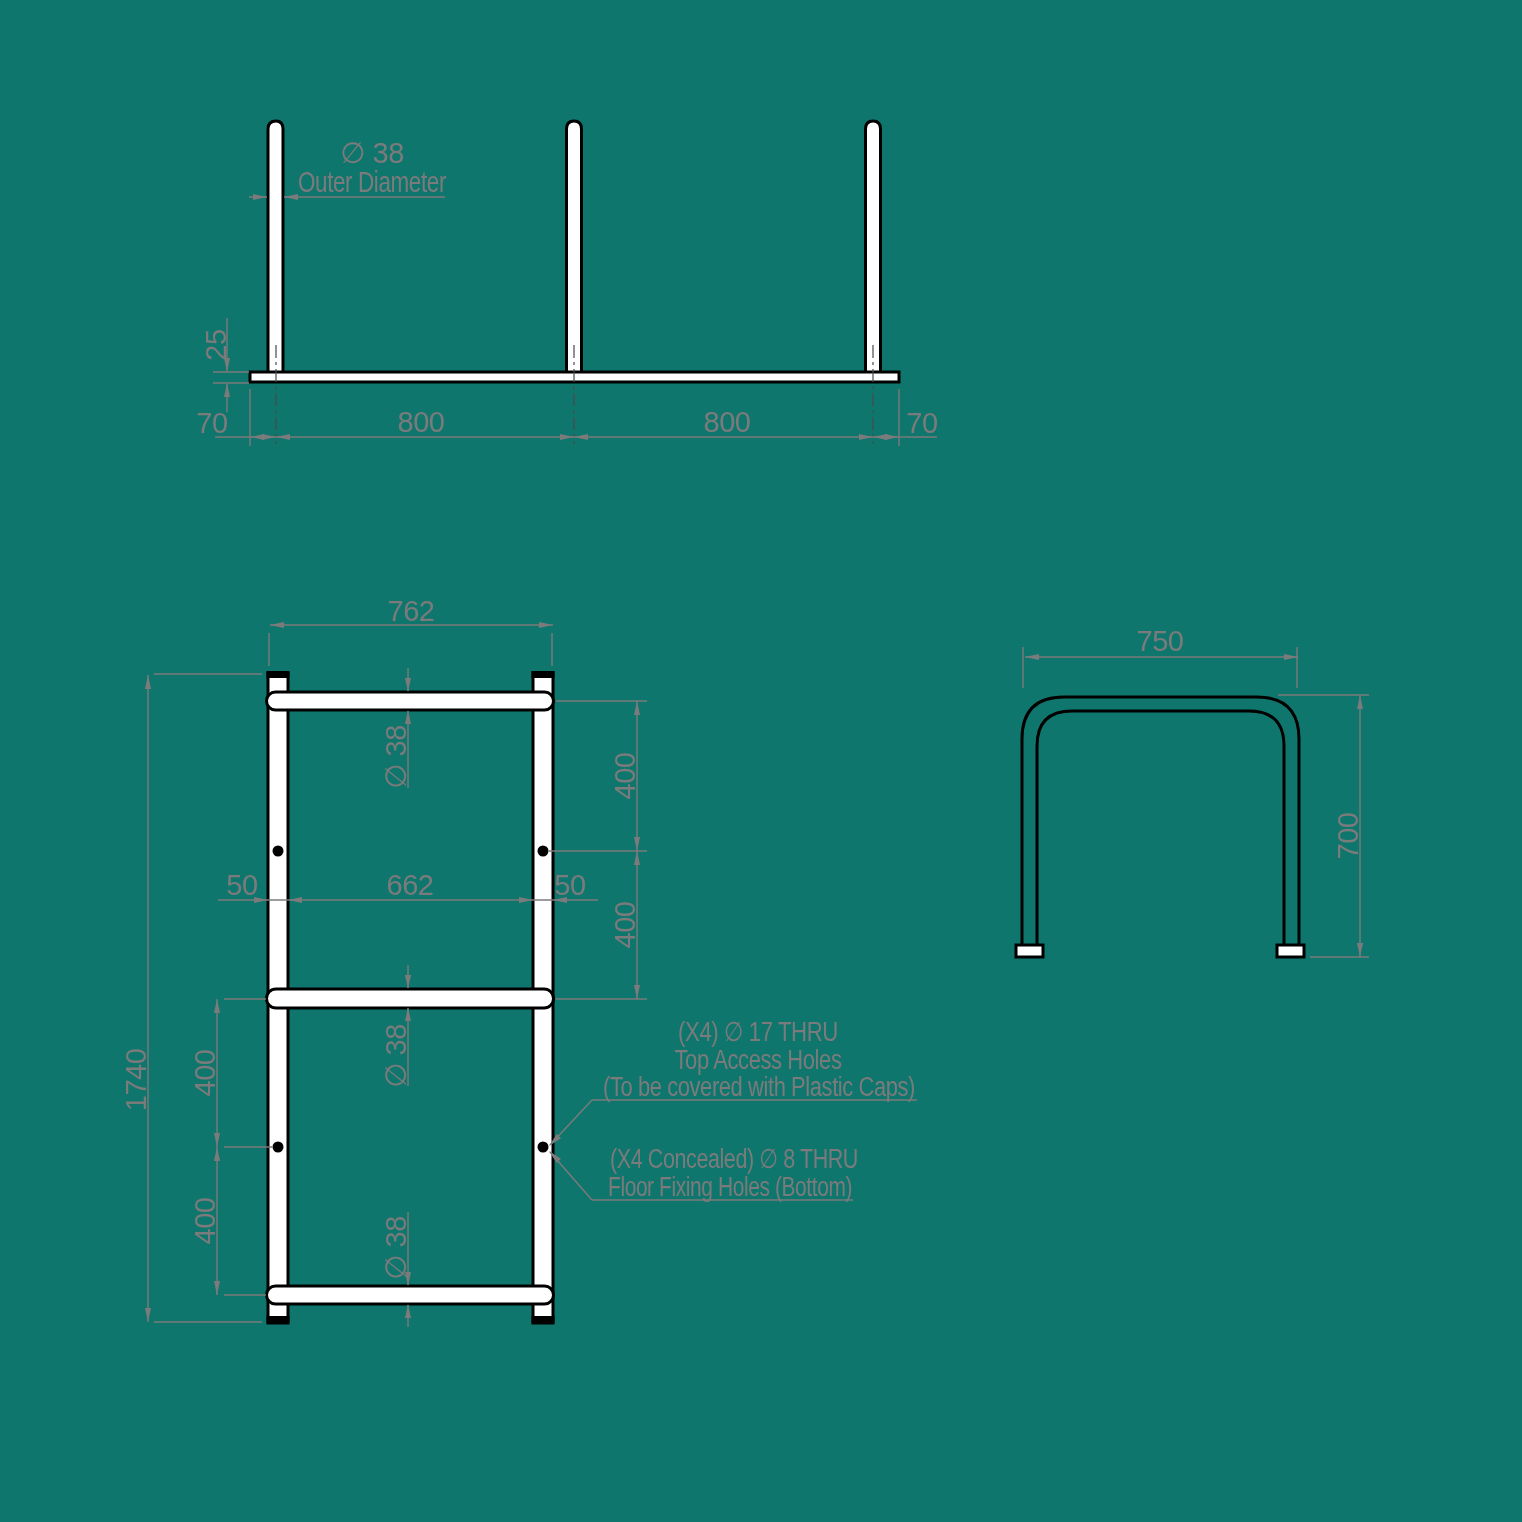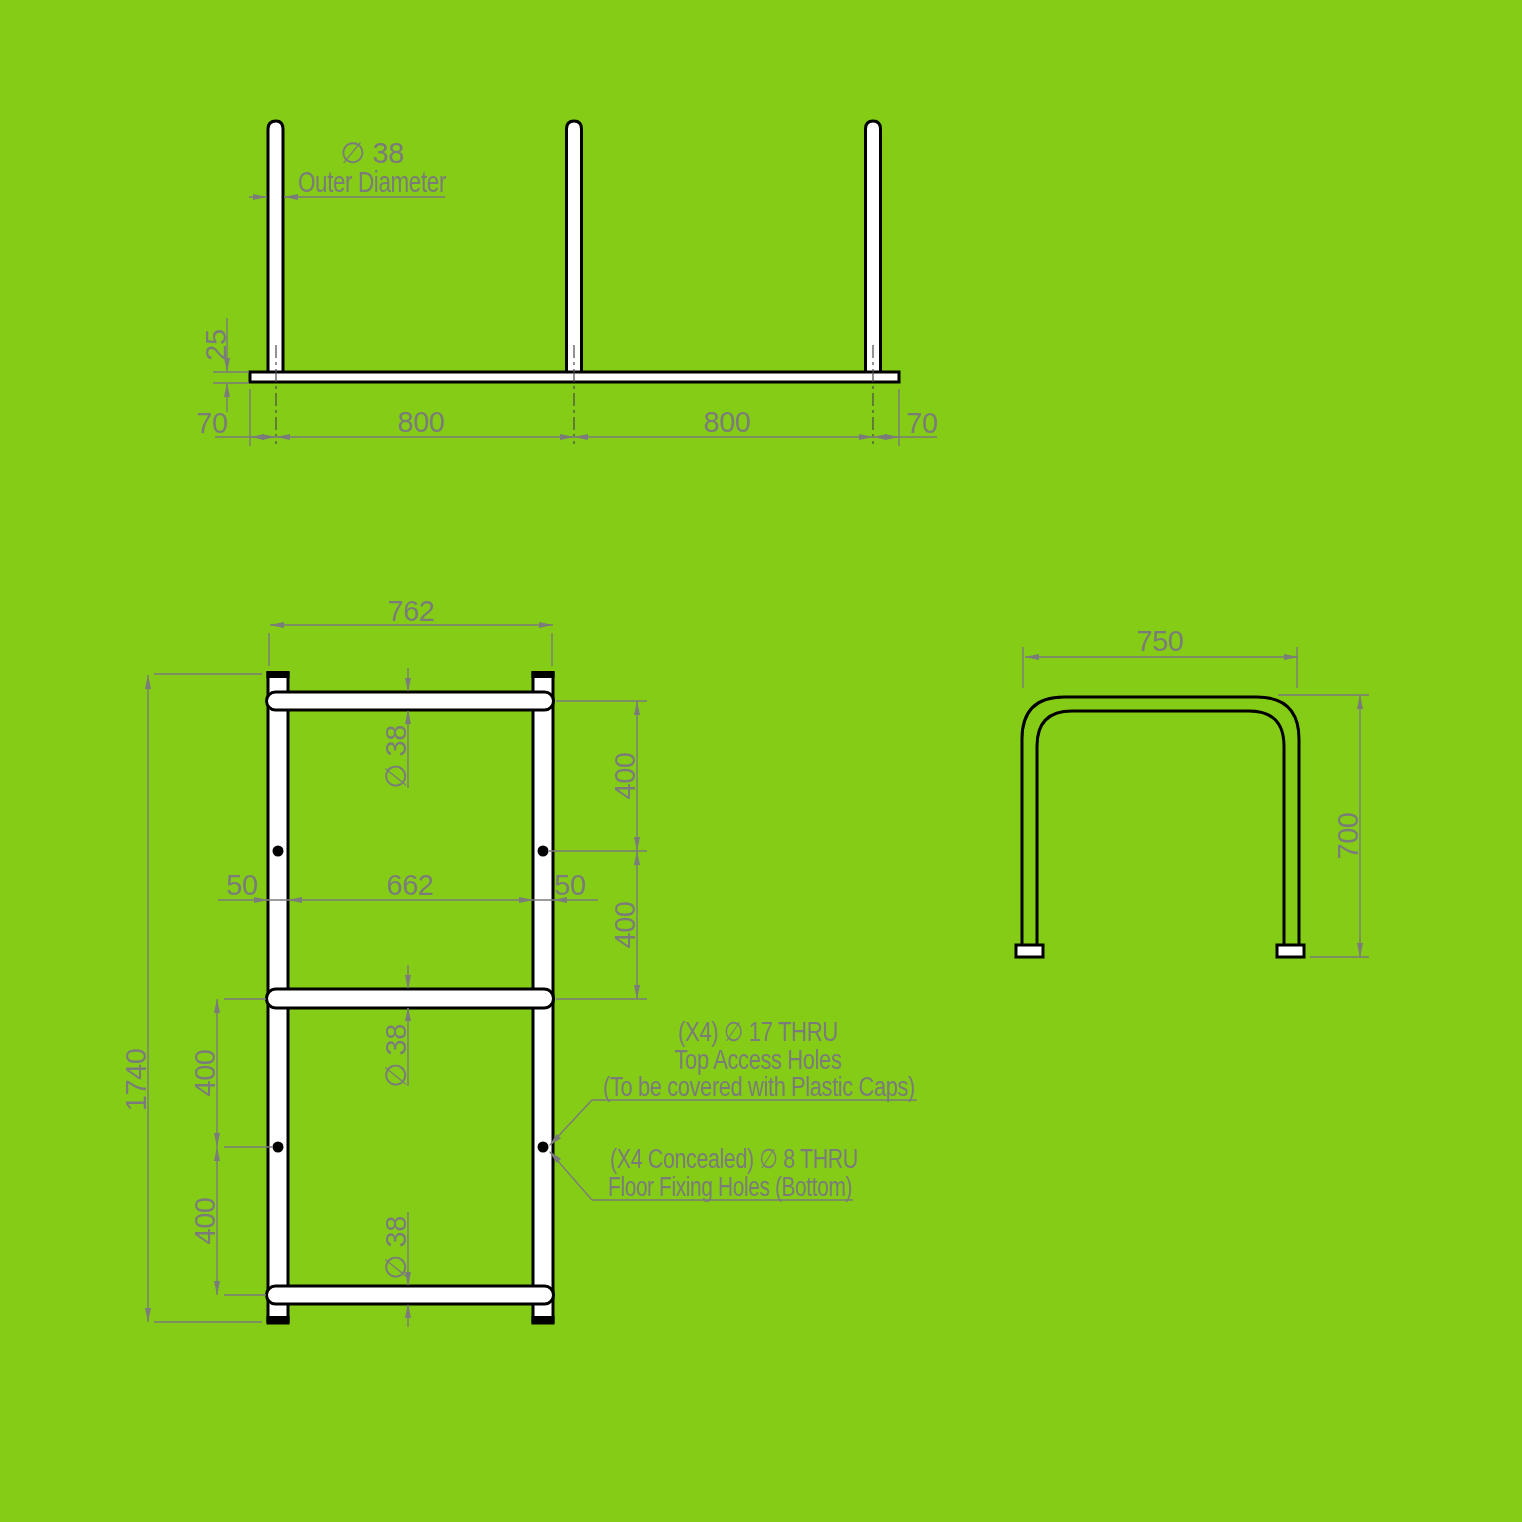--- a/index.html
+++ b/index.html
@@ -1,16 +1,16 @@
 <!DOCTYPE html>
 <html><head>
 <meta charset="utf-8">
 <style>
   html,body{margin:0;padding:0;background:#ffffff;}
-  .stage{width:1522px;height:1522px;position:relative;background:#84cc16;}
+  .stage{width:1522px;height:1522px;position:relative;background:#0f766e;}
   
   .obj{fill:#ffffff;stroke:#000000;stroke-width:3;}
   .objline{fill:none;stroke:#000000;stroke-width:3;}
   .cap{fill:#000000;stroke:none;}
   .hole{fill:#000000;stroke:none;}
   
   .dim{fill:none;stroke:#7b7b7b;stroke-width:1.4;}
   .arr{fill:#7b7b7b;stroke:none;}
   .cl{fill:none;stroke:#4a4a4a;stroke-width:1.2;stroke-dasharray:13 4 3 4;}
   text{font-family:"Liberation Sans","DejaVu Sans",sans-serif;fill:#7b7b7b;}

